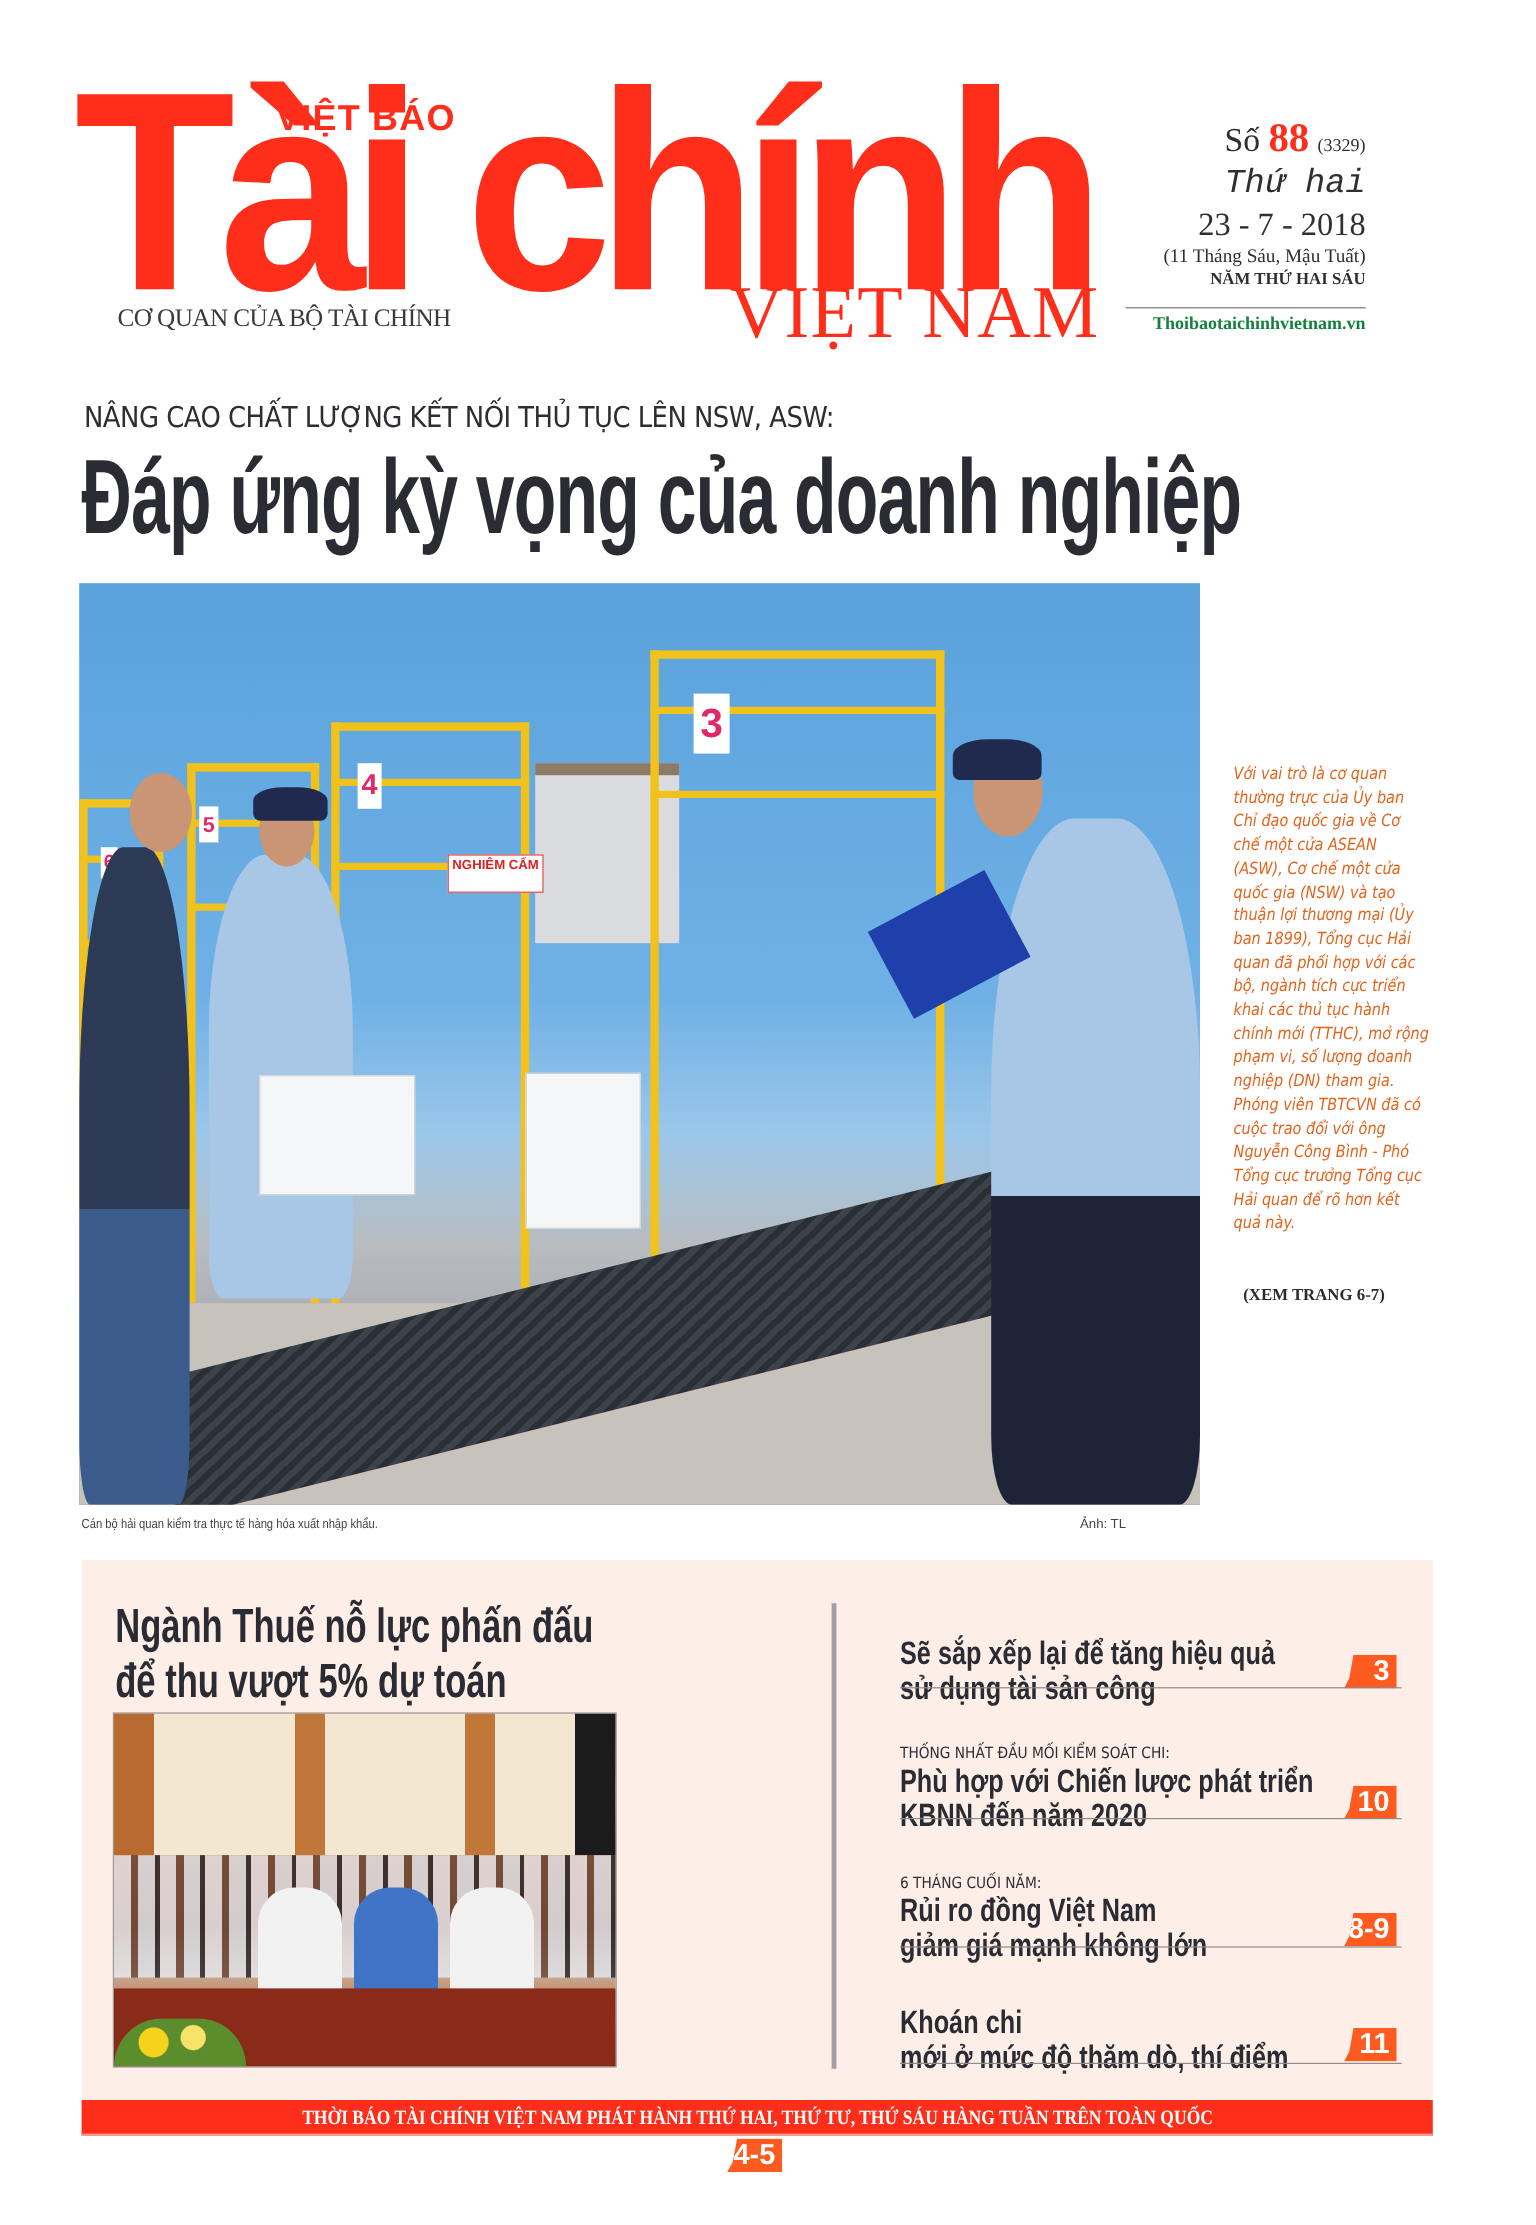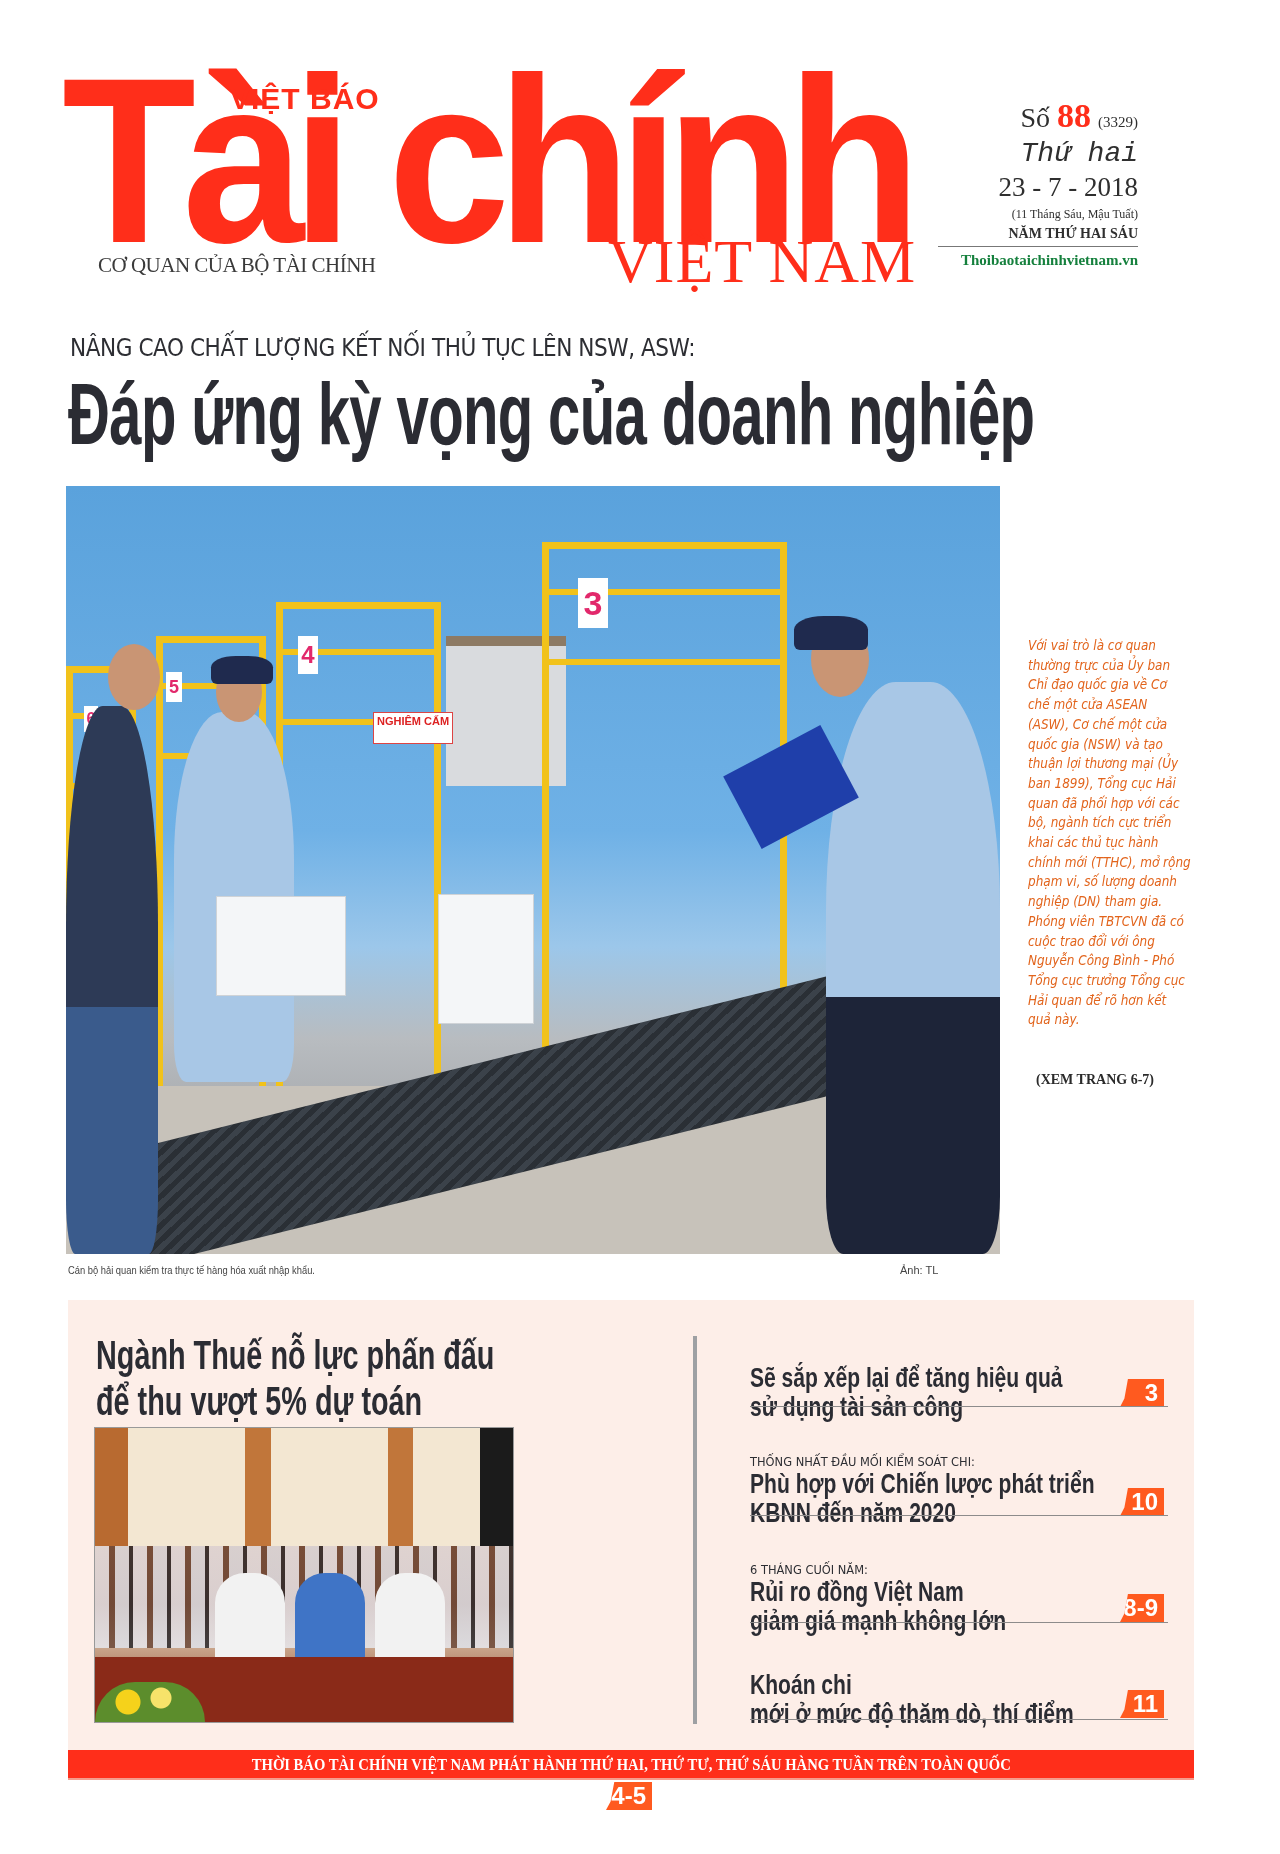--- a/index.html
+++ b/index.html
@@ -14,22 +14,22 @@
     .agency { position: absolute; left: 98px; top: 253px; font-family: "Liberation Serif", serif; font-size: 21px; color: #3a3a3a; letter-spacing: -0.5px; }
     .contact-bar { position: absolute; left: 68px; top: 283px; width: 1126px; height: 14px; background: #c4c4c6; border-top: 1px solid #e0e0e0; font-family: "Liberation Serif", serif; font-weight: bold; font-size: 10px; line-height: 14px; color: #1e1e1e; }
     .contact-bar span { position: absolute; top: 0; }
 
     .issue-box { position: absolute; right: 86px; top: 100px; width: 240px; text-align: right; font-family: "Liberation Serif", serif; color: #2f2f2f; }
     .issue-line { font-size: 28px; line-height: 32px; }
     .issue-line .no { color: #ff2e1a; font-weight: bold; font-size: 34px; }
     .issue-line .sub { font-size: 15px; }
     .issue-day { font-style: italic; font-size: 28px; line-height: 32px; font-family: Liberation Mono, monospace; }
     .issue-date { font-size: 27px; line-height: 34px; }
-    .issue-lunar { font-size: 12px; line-height: 20px; }
-    .issue-year { font-size: 14px; font-weight: bold; line-height: 20px; border-bottom: 1px solid #777; display: inline-block; padding-bottom: 2px; width: 200px; }
+    .issue-lunar { font-size: 16px; line-height: 20px; }
+    .issue-year { font-size: 14px; font-weight: bold; line-height: 20px; border-bottom: 1px solid #777; display: inline-block; padding-bottom: 12px; width: 200px; }
     .issue-site { font-size: 15px; font-weight: bold; color: #15803d; line-height: 26px; }
 
     
     .kicker { position: absolute; left: 70px; top: 334px; font-family: "DejaVu Sans", sans-serif; font-size: 24px; color: #2d2e33; letter-spacing: -0.5px; transform: scaleX(0.9); transform-origin: left top; white-space: nowrap; }
     .headline { position: absolute; left: 68px; top: 366px; font-family: "Liberation Sans", sans-serif; font-weight: 900; font-size: 88px; line-height: 96px; color: #2b2c33; white-space: nowrap; transform: scaleX(0.66); transform-origin: left top; letter-spacing: -1px; }
 
     
     .main-photo { position: absolute; left: 66px; top: 486px; width: 934px; height: 768px; overflow: hidden; background: linear-gradient(180deg, #5aa2dc 0%, #6fb1e6 45%, #9cc7ea 60%, #b8bcc0 72%, #8e8f92 100%); }
     .photo-caption { position: absolute; left: 68px; top: 1264px; font-size: 11px; color: #444; transform: scaleX(0.85); transform-origin: left top; }
     .photo-credit { position: absolute; left: 900px; top: 1264px; font-size: 11px; color: #444; }

